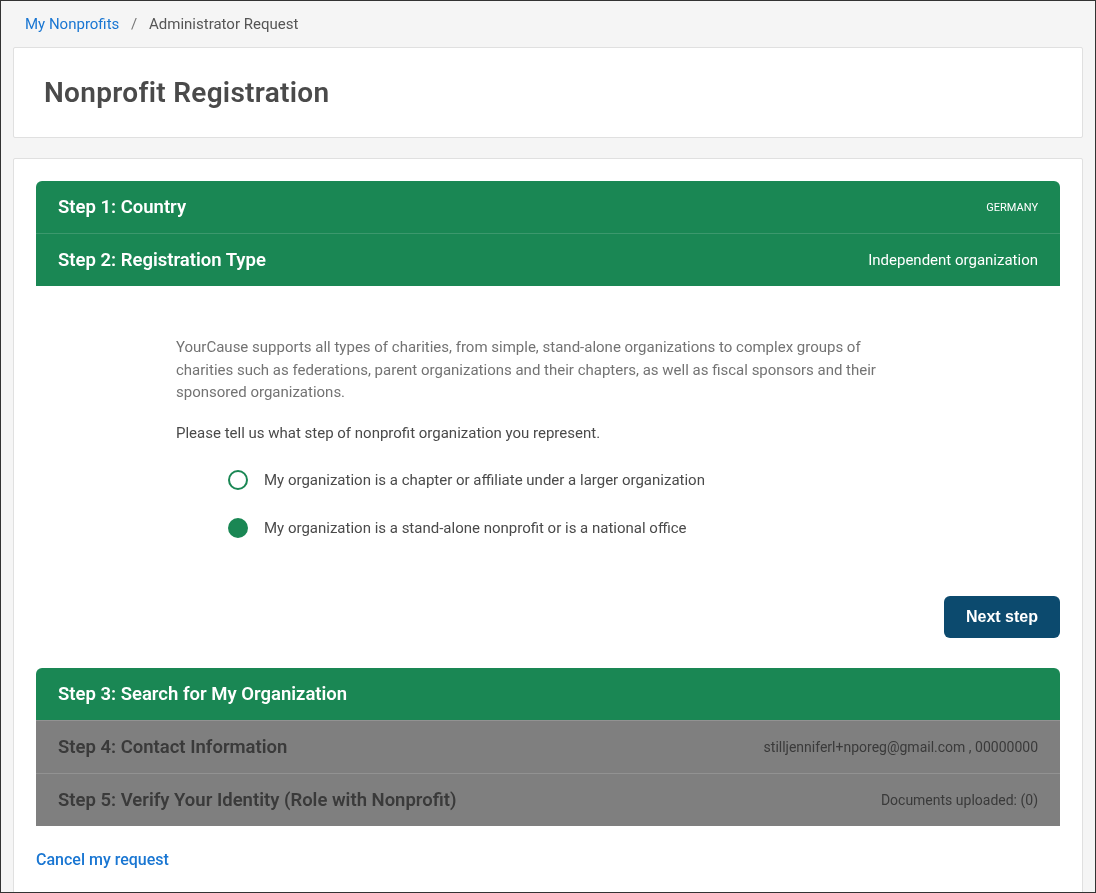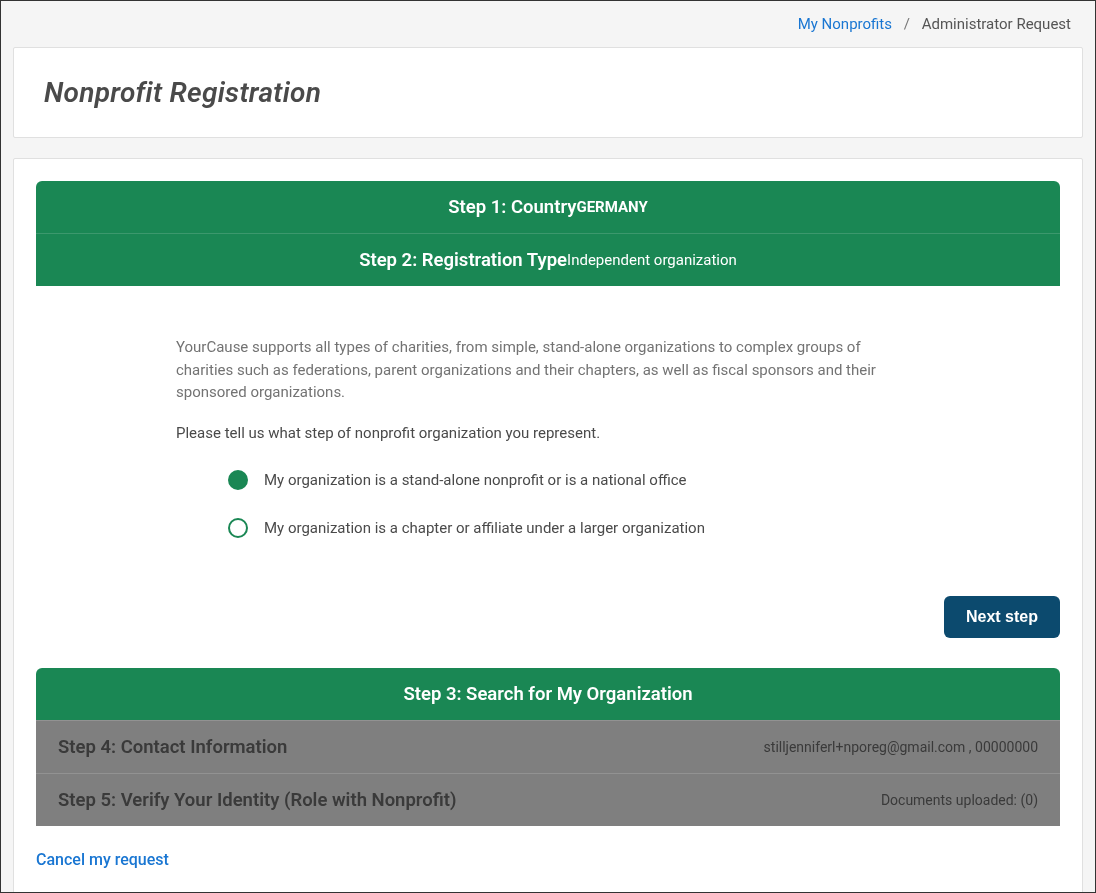--- a/index.html
+++ b/index.html
@@ -12,37 +12,35 @@
       background: #f5f5f5;
       width: 1096px;
       height: 893px;
       border: 1px solid #333;
       overflow: hidden;
     }
     .breadcrumb {
       padding: 14px 24px;
       font-size: 15px;
       color: #555;
-      text-align: right;
     }
     .breadcrumb a {
       color: #1976d2;
       text-decoration: none;
     }
     .breadcrumb-sep {
       margin: 0 8px;
       color: #777;
     }
     .header-card {
       background: #fff;
       margin: 0 12px;
       padding: 28px 30px;
       border: 1px solid #e0e0e0;
       border-radius: 2px;
-      font-style: italic;
     }
     .page-title {
       font-size: 28px;
       font-weight: 600;
       color: #4a4a4a;
       letter-spacing: 0.3px;
     }
     .main-card {
       background: #fff;
       margin: 20px 12px 0 12px;
@@ -55,33 +53,32 @@
       justify-content: space-between;
       align-items: center;
       padding: 15px 22px;
       color: #fff;
       font-size: 18.5px;
       font-weight: 600;
     }
     .step-header.green {
       background: #1a8754;
       border-radius: 6px 6px 0 0;
-      justify-content: center;
     }
     .step-header.green + .step-header.green {
       border-radius: 0;
       border-top: 1px solid rgba(255,255,255,0.15);
     }
     .step-header .right-text {
       font-weight: 400;
       font-size: 15px;
     }
     .step-header .right-text.bold {
-      font-weight: 700;
-      font-size: 15px;
+      font-weight: 400;
+      font-size: 11px;
     }
     .step-body {
       padding: 50px 140px 10px 140px;
     }
     .intro-text {
       color: #737373;
       font-size: 15px;
       line-height: 1.5;
       margin-bottom: 20px;
     }
@@ -195,27 +192,27 @@
   <div class="step-header green">
     <span>Step 2: Registration Type</span>
     <span class="right-text">Independent organization</span>
   </div>
 
   <div class="step-body">
     <p class="intro-text">YourCause supports all types of charities, from simple, stand-alone organizations to complex groups of charities such as federations, parent organizations and their chapters, as well as fiscal sponsors and their sponsored organizations.</p>
     <p class="prompt-text">Please tell us what step of nonprofit organization you represent.</p>
     <div class="radio-group">
       <div class="radio-option">
+        <span class="radio-circle"></span>
+        <span class="radio-label">My organization is a chapter or affiliate under a larger organization</span>
+      </div>
+      <div class="radio-option">
         <span class="radio-circle filled"></span>
         <span class="radio-label">My organization is a stand-alone nonprofit or is a national office</span>
       </div>
-      <div class="radio-option">
-        <span class="radio-circle"></span>
-        <span class="radio-label">My organization is a chapter or affiliate under a larger organization</span>
-      </div>
     </div>
   </div>
 
   <div class="button-row">
     <button class="next-btn">Next step</button>
   </div>
 
   <div class="step-header green single">
     <span>Step 3: Search for My Organization</span>
   </div>

